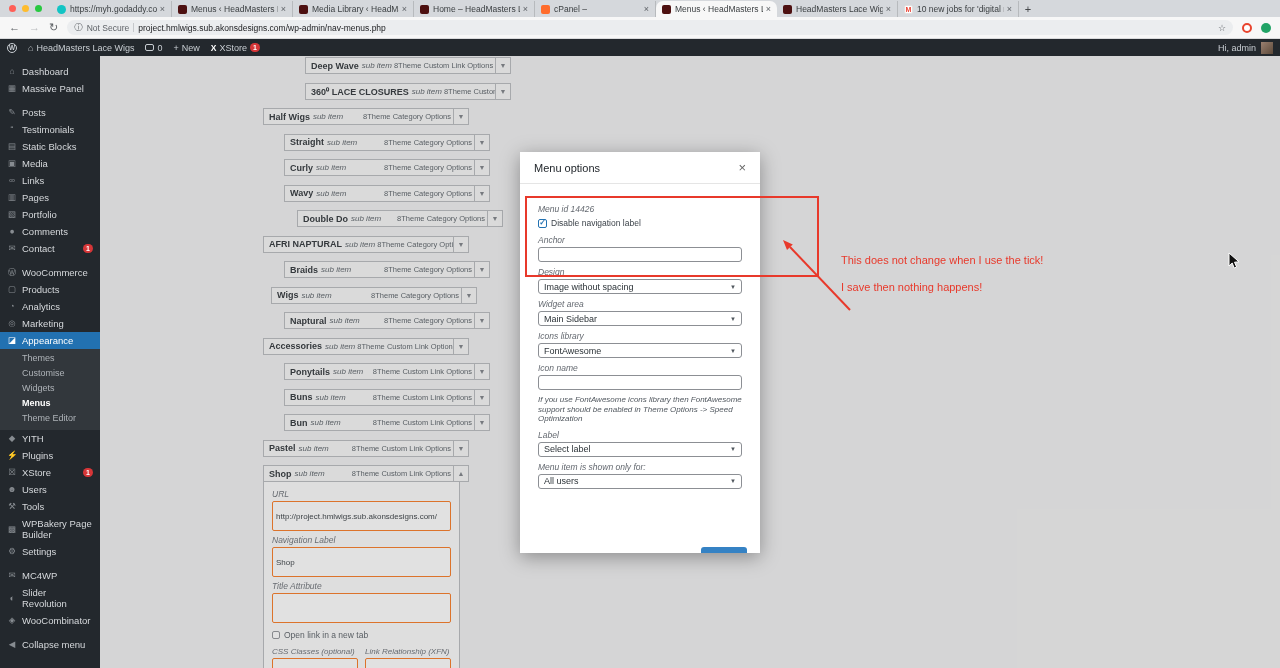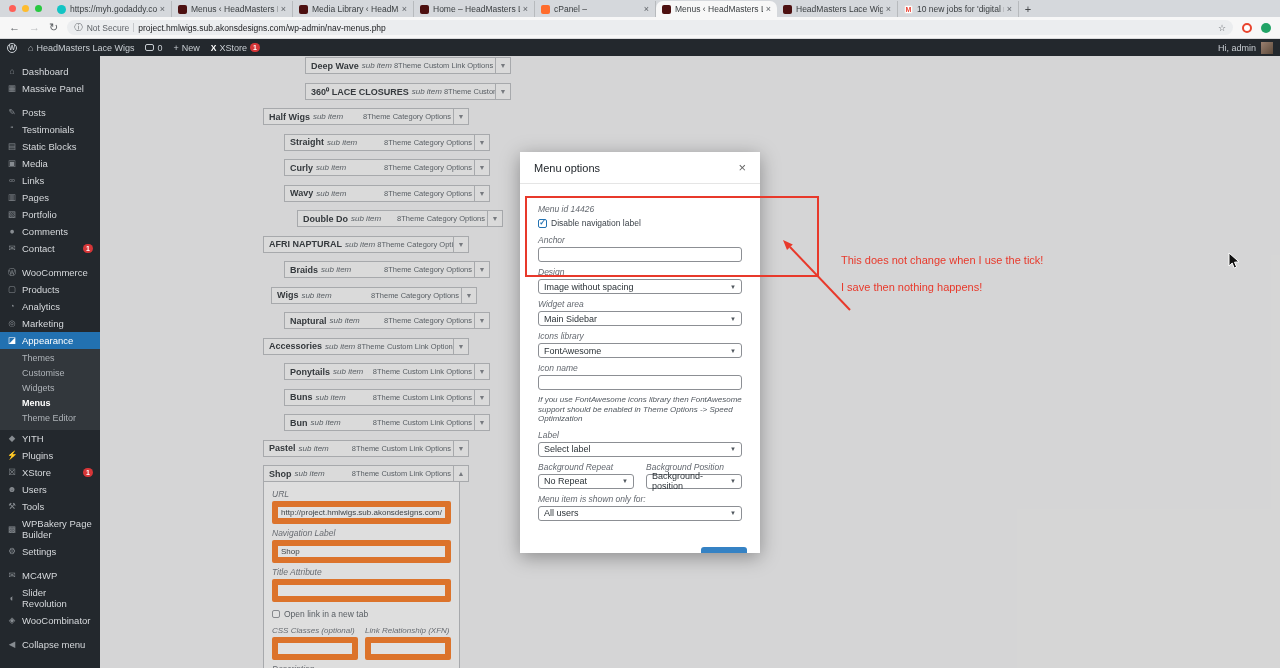--- a/index.html
+++ b/index.html
@@ -61,21 +61,21 @@
   .content{position:absolute;left:100px;top:56px;right:0;bottom:0;background:#f0f0f1;z-index:1}
   .menu-col{position:absolute;left:163px;top:1px;width:260px}
   .menu-row{height:17px;margin-bottom:8.5px;width:206px;background:#f6f7f7;border:1px solid #b5b8bc;display:flex;align-items:center;overflow:hidden}
   .menu-row .lbl{font-weight:bold;color:#23282d;font-size:9px;padding-left:5px;white-space:nowrap}
   .menu-row .si{font-style:italic;font-size:8px;color:#50575e;margin-left:3px;white-space:nowrap}
   .menu-row .typ{margin-left:auto;font-size:7.5px;color:#50575e;white-space:nowrap;overflow:hidden;min-width:0;padding:0 2px}
   .menu-row .arr{width:15px;align-self:stretch;border-left:1px solid #b5b8bc;display:flex;align-items:center;justify-content:center;color:#787c82;font-size:7px;flex:0 0 15px}
 
   .shop-panel{width:197px;background:#fcfcfc;border:1px solid #b5b8bc;border-top:none;margin-top:-8.5px;padding:6px 8px;font-size:8.5px;color:#50575e}
   .p-lbl{font-style:italic;color:#646970;font-size:8.5px;margin:5px 0 2px;line-height:9px}
-  .p-input{display:block;width:100%;height:23px;border:6px solid #f97316;border-radius:2px;background:#fff;font-size:8px;padding:0 3px;color:#2c3338;font-family:"Liberation Sans",sans-serif}
+  .p-input{display:block;width:100%;height:30px;border:1px solid #f97316;border-radius:2px;background:#fff;font-size:8px;padding:0 3px;color:#2c3338;font-family:"Liberation Sans",sans-serif}
   .p-area{display:block;width:100%;height:30px;border:1px solid #8c8f94;border-radius:2px;background:#fff;resize:none}
   .chk-row{display:flex;align-items:center;gap:4px;margin:7px 0 2px}
   .chk{width:8px;height:8px;border:1px solid #8c8f94;border-radius:2px;background:#fff;flex:0 0 8px}
   .two-col{display:flex;gap:7px}
   .two-col .col{flex:1;min-width:0}
   .two-col .p-lbl{white-space:nowrap;overflow:hidden;font-size:8px}
 
   
   .dim{position:absolute;left:100px;top:56px;right:0;bottom:0;background:rgba(120,120,120,.22);z-index:10}
 
@@ -504,36 +504,20 @@
       <input class="f-input" style="">
     </div>
     <div class="f-help">If you use FontAwesome icons library then FontAwesome support should be enabled in Theme Options -&gt; Speed Optimization</div>
     <div class="fgroup">
       <div class="f-lbl">Label</div>
       <div class="f-select">
         <span>Select label</span>
           <span class="chv">▼</span>
       </div>
     </div>
-    <div class="mrow">
-      <div class="mcol">
-        <div class="f-lbl">Background Repeat</div>
-        <div class="f-select">
-          <span>No Repeat</span>
-            <span class="chv">▼</span>
-        </div>
-      </div>
-      <div class="mcol">
-        <div class="f-lbl">Background Position</div>
-        <div class="f-select">
-          <span>Background-position</span>
-            <span class="chv">▼</span>
-        </div>
-      </div>
-    </div>
     <div class="fgroup">
       <div class="f-lbl">Menu item is shown only for:</div>
       <div class="f-select">
         <span>All users</span>
           <span class="chv">▼</span>
       </div>
     </div>
   </div>
   <div class="save-btn"></div>
 </div>

